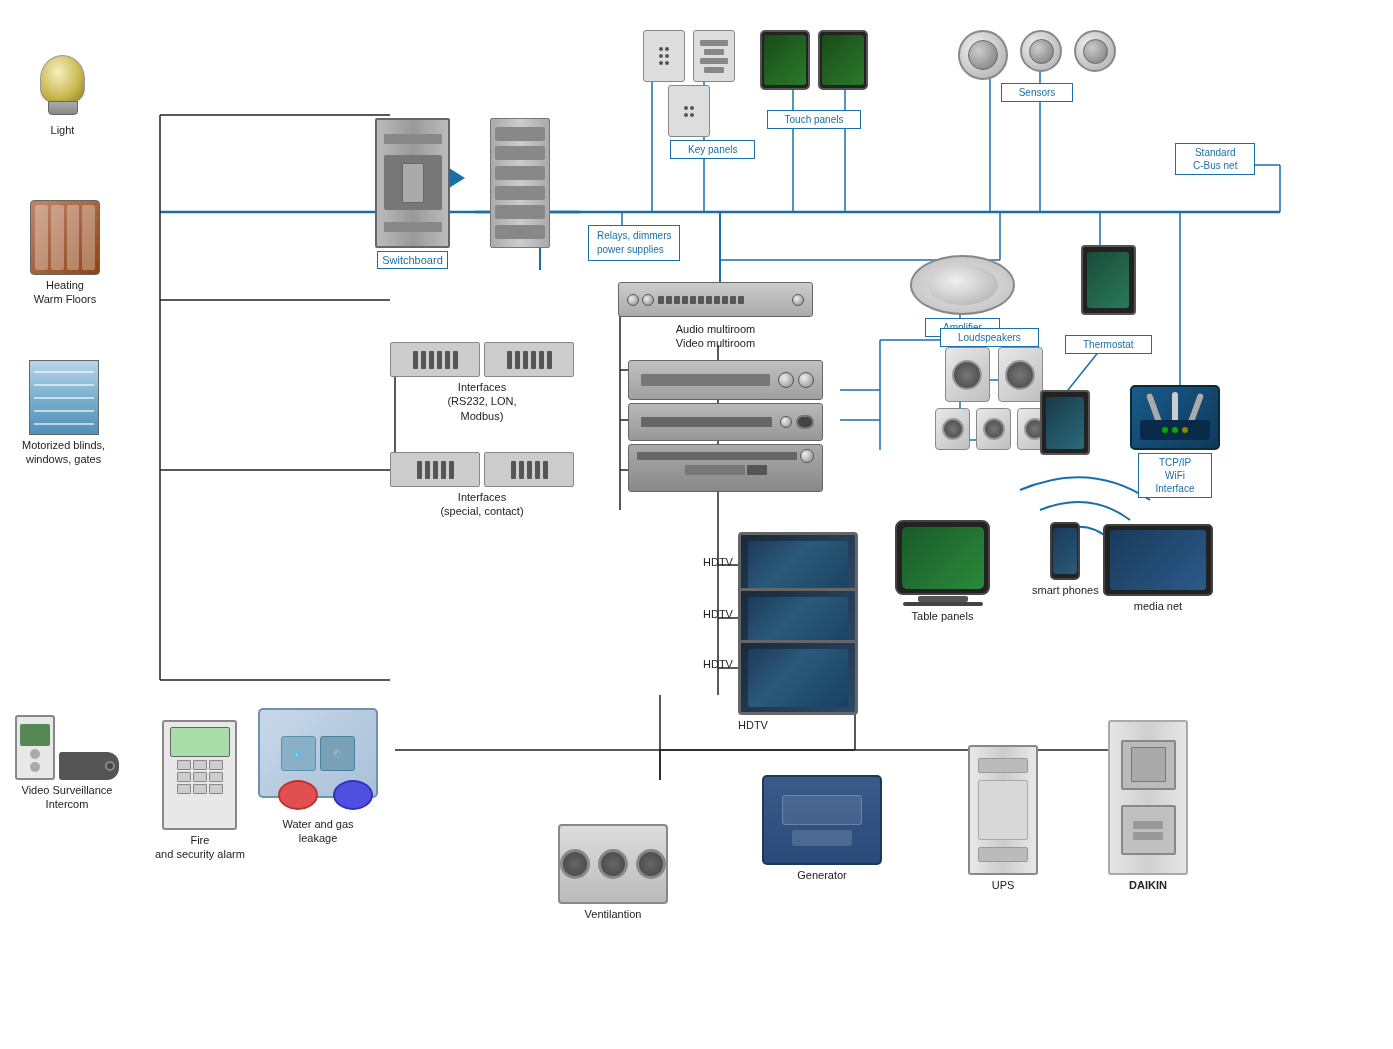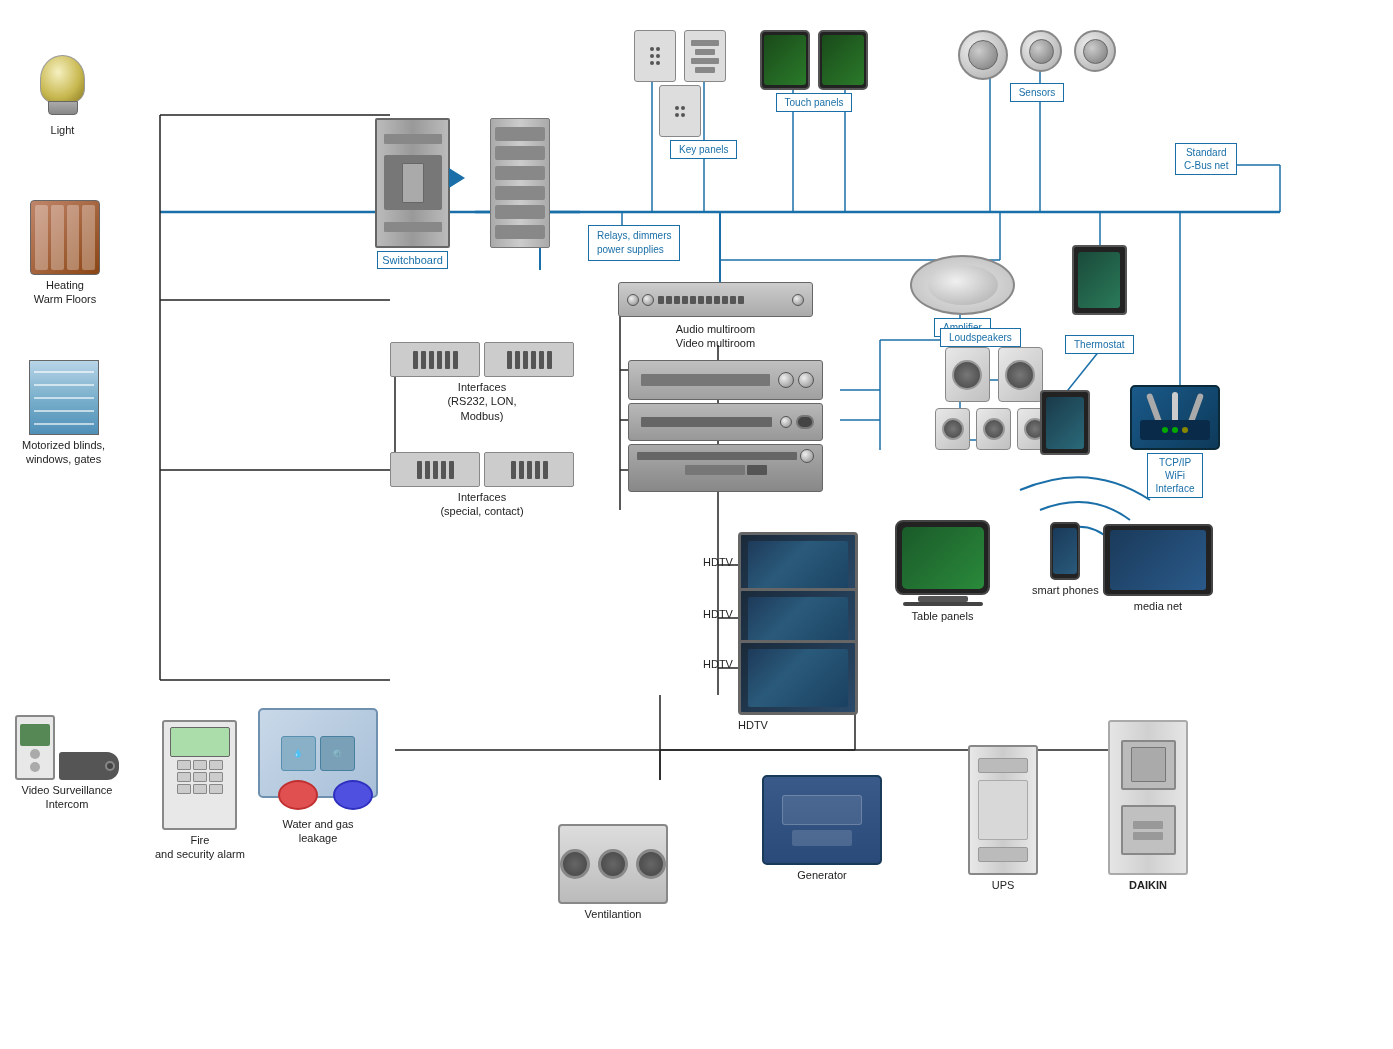--- a/index.html
+++ b/index.html
@@ -28,21 +28,21 @@
     .node-label {
       font-size: 11px;
       color: #222;
       line-height: 1.3;
       margin-top: 3px;
     }
     .blue-border {
       border: 1.5px solid #1a6fa8;
       color: #1a6fa8;
       background: #fff;
-      padding: 2px 8px;
+      padding: 2px 17px;
       font-size: 10px;
     }
     
     svg.lines {
       position: absolute;
       top: 0; left: 0;
       width: 1393px;
       height: 1049px;
       pointer-events: none;
     }
@@ -590,21 +590,21 @@
 
 <div class="node" style="left:760px; top:30px;">
   <div style="display:flex; gap:8px;">
     <div class="touch-panel" style="width:50px; height:60px;">
       <div class="touch-screen" style="width:42px; height:50px;"></div>
     </div>
     <div class="touch-panel" style="width:50px; height:60px;">
       <div class="touch-screen" style="width:42px; height:50px;"></div>
     </div>
   </div>
-  <div class="node-label blue-border" style="margin-top:3px;">Touch panels</div>
+  <div class="node-label blue-border" style="margin-top:20px;">Touch panels</div>
 </div>
 
 <div class="node" style="left:958px; top:30px;">
   <div style="display:flex; gap:12px;">
     <div class="sensor-circle">
           <div class="sensor-inner"></div>
         </div>
     <div class="sensor-circle" style="width:42px; height:42px;">
           <div class="sensor-inner" style="width:25px; height:25px;"></div>
         </div>

